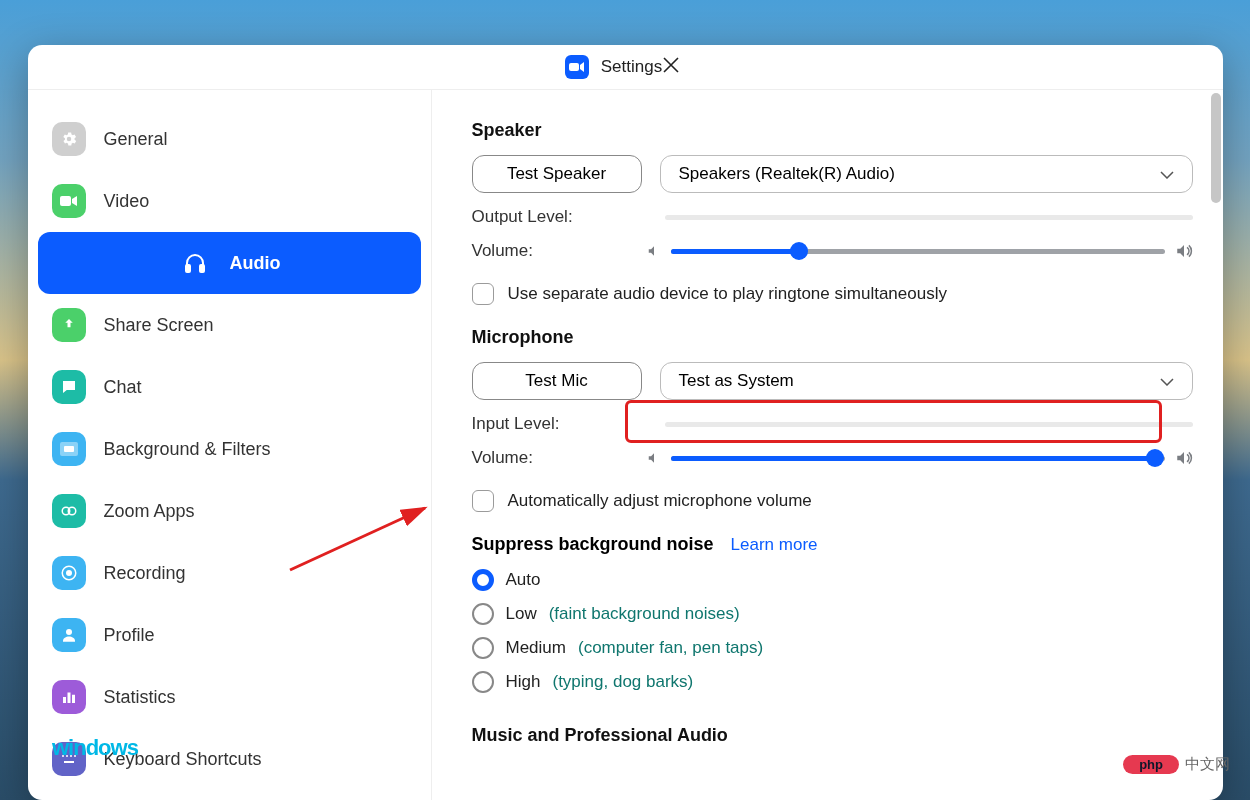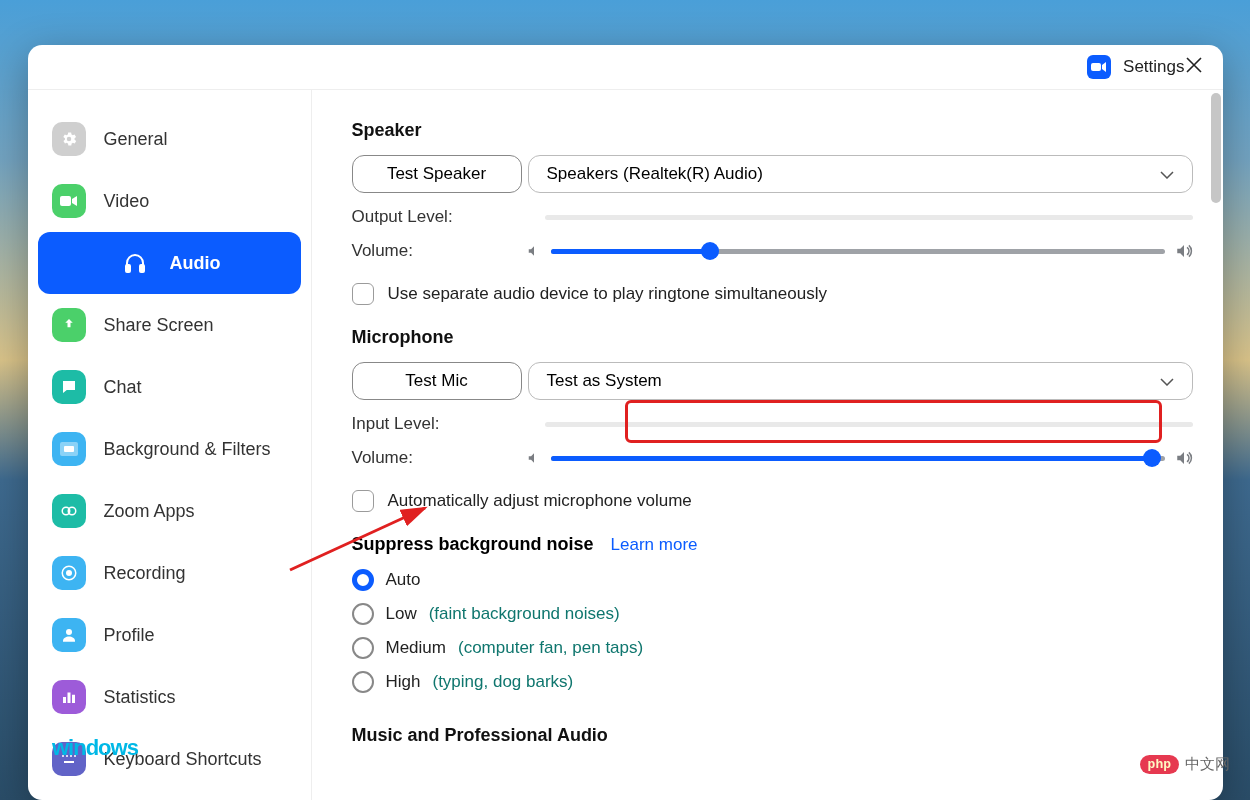--- a/index.html
+++ b/index.html
@@ -1,37 +1,37 @@
 <!DOCTYPE html>
 <html><head>
 <meta charset="utf-8">
 <style>
 * { box-sizing: border-box; margin: 0; padding: 0; font-family: -apple-system, BlinkMacSystemFont, "Segoe UI", Arial, sans-serif; }
 body { background: linear-gradient(180deg, #4a9fd8 0%, #73a3c0 20%, #d9c389 45%, #3e6a8f 60%, #2a4d68 100%); width: 1250px; height: 800px; overflow: hidden; padding-top: 45px; }
 .window { width: 1195px; height: 755px; margin: 0 auto; background: #fff; border-radius: 14px; box-shadow: 0 10px 40px rgba(0,0,0,.3); overflow: hidden; display: flex; flex-direction: column; }
-.titlebar { display: flex; align-items: center; justify-content: flex-end; padding: 10px 20px 10px 15px; border-bottom: 1px solid #eee; }
+.titlebar { display: flex; align-items: center; justify-content: center; padding: 10px 20px 10px 15px; border-bottom: 1px solid #eee; }
 .titlebar-left { display: flex; align-items: center; gap: 12px; }
 .app-badge { width: 24px; height: 24px; background: #0b5cff; border-radius: 6px; display:flex; align-items:center; justify-content:center; }
 .app-badge svg { fill:#fff; }
 .title-text { font-size: 17px; color: #222; }
 .close-btn { font-size: 22px; line-height: 1; cursor: pointer; user-select:none; }
 .close-btn svg { stroke: #222; stroke-width:1.6; }
 
 .body { flex: 1; display: flex; overflow: hidden; }
-.sidebar { width: 284px; border-right: 1px solid #eee; padding: 18px 10px; overflow-y:auto; }
+.sidebar { width: 404px; border-right: 1px solid #eee; padding: 18px 10px; overflow-y:auto; }
 .sidebar-item { display: flex; align-items: center; gap: 18px; padding: 14px 14px; border-radius: 12px; cursor: pointer; font-size: 18px; color: #333; }
 .sidebar-item.active { background: #0b5cff; color: #fff; font-weight: 700; justify-content: center; }
 .icon-box { width: 34px; height: 34px; border-radius: 10px; display: flex; align-items: center; justify-content: center; flex-shrink:0; }
 
 .content { flex: 1; overflow-y: auto; padding: 30px 30px 30px 40px; position: relative; }
 .scrollbar { position: absolute; right: 0; top: 0; width: 12px; height: 100%; }
 .thumb { position:absolute; right:2px; top:3px; width:10px; height:110px; background:#c6c6c6; border-radius:5px; }
 
 .section-title { font-weight: 700; font-size: 18px; color: #111; margin-bottom: 14px; }
-.row { display: flex; align-items: center; gap: 6px; margin-bottom: 14px; }
+.row { display: flex; align-items: center; gap: 18px; margin-bottom: 14px; }
 .test-btn { width: 170px; height: 38px; border: 1px solid #888; border-radius: 12px; background: #fff; font-size: 17px; cursor: pointer; }
 .dropdown { flex: 1; height: 38px; border: 1px solid #bbb; border-radius: 12px; display: flex; align-items: center; justify-content: space-between; padding: 0 18px; font-size: 17px; cursor: pointer; }
 .label { font-size: 17px; color: #333; width: 175px; }
 .label-row { display: flex; align-items: center; margin-bottom: 14px; }
 
 .level-bar { flex: 1; height: 5px; background: #e9e9e9; border-radius: 3px; }
 .slider-container { flex: 1; display: flex; align-items: center; gap: 10px; }
 .slider-track { flex: 1; height: 5px; background: #9fa2a7; border-radius: 3px; position: relative; }
 .slider-fill { position: absolute; left: 0; top: 0; height: 100%; background: #0b5cff; border-radius: 3px; }
 .slider-thumb { position: absolute; top: 50%; width: 18px; height: 18px; background: #0b5cff; border-radius: 50%; transform: translate(-50%, -50%); }
@@ -48,21 +48,21 @@
 .hint { color: #0f766e; font-size: 17px; }
 .link { color: #0b5cff; font-size: 17px; cursor: pointer; }
 .subheader { font-weight: 700; font-size: 18px; margin-bottom: 14px; }
 .subheader .link { margin-left: 12px; font-weight:400; }
 
 .red-box { position: absolute; border: 3px solid #e02020; border-radius: 6px; left: 625px; top: 400px; width: 537px; height: 43px; pointer-events: none; }
 .arrow { position: absolute; left: 280px; top: 500px; pointer-events:none; }
 
 .watermark-left { position: fixed; left: 52px; top: 735px; color: #00b8e6; font-weight:700; font-size:22px; letter-spacing:-1px; }
 .watermark-right { position: fixed; right: 20px; top: 755px; display:flex; align-items:center; gap:6px; font-size:15px; color:#666; }
-.watermark-right .badge { background:#e63950; color:#fef9c3; padding:2px 8px; border-radius:10px; font-size:13px; font-weight:700;font-family:Liberation Mono, monospace; }
+.watermark-right .badge { background:#e63950; color:#0f172a; padding:2px 16px; border-radius:10px; font-size:13px; font-weight:700; }
 </style>
 </head>
 <body>
 
 <div class="window">
 
   <div class="titlebar">
     <div class="titlebar-left">
       <span class="app-badge">
         <svg width="16" height="10" viewBox="0 0 16 10">

